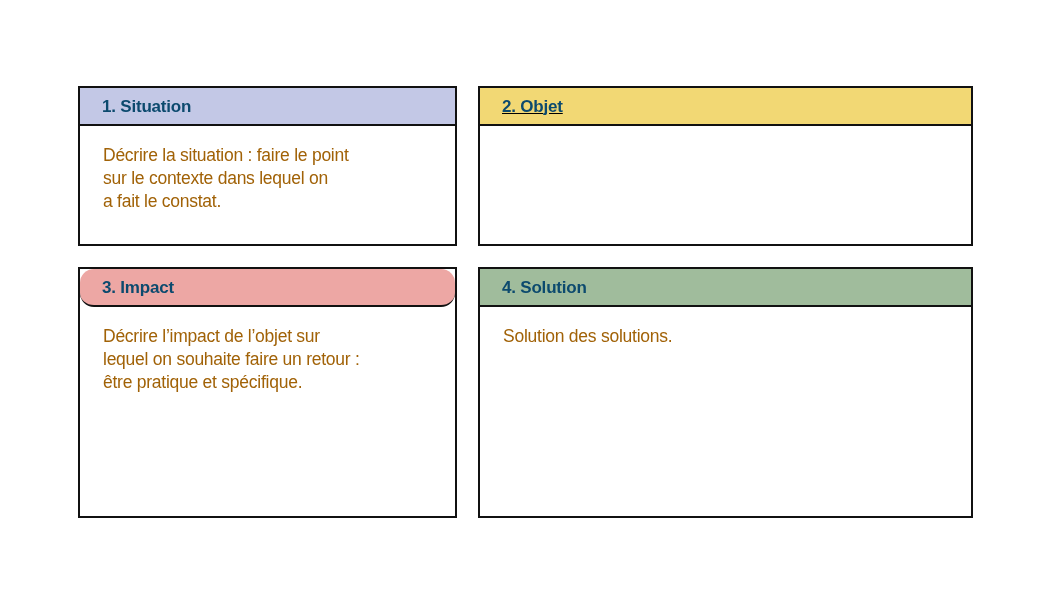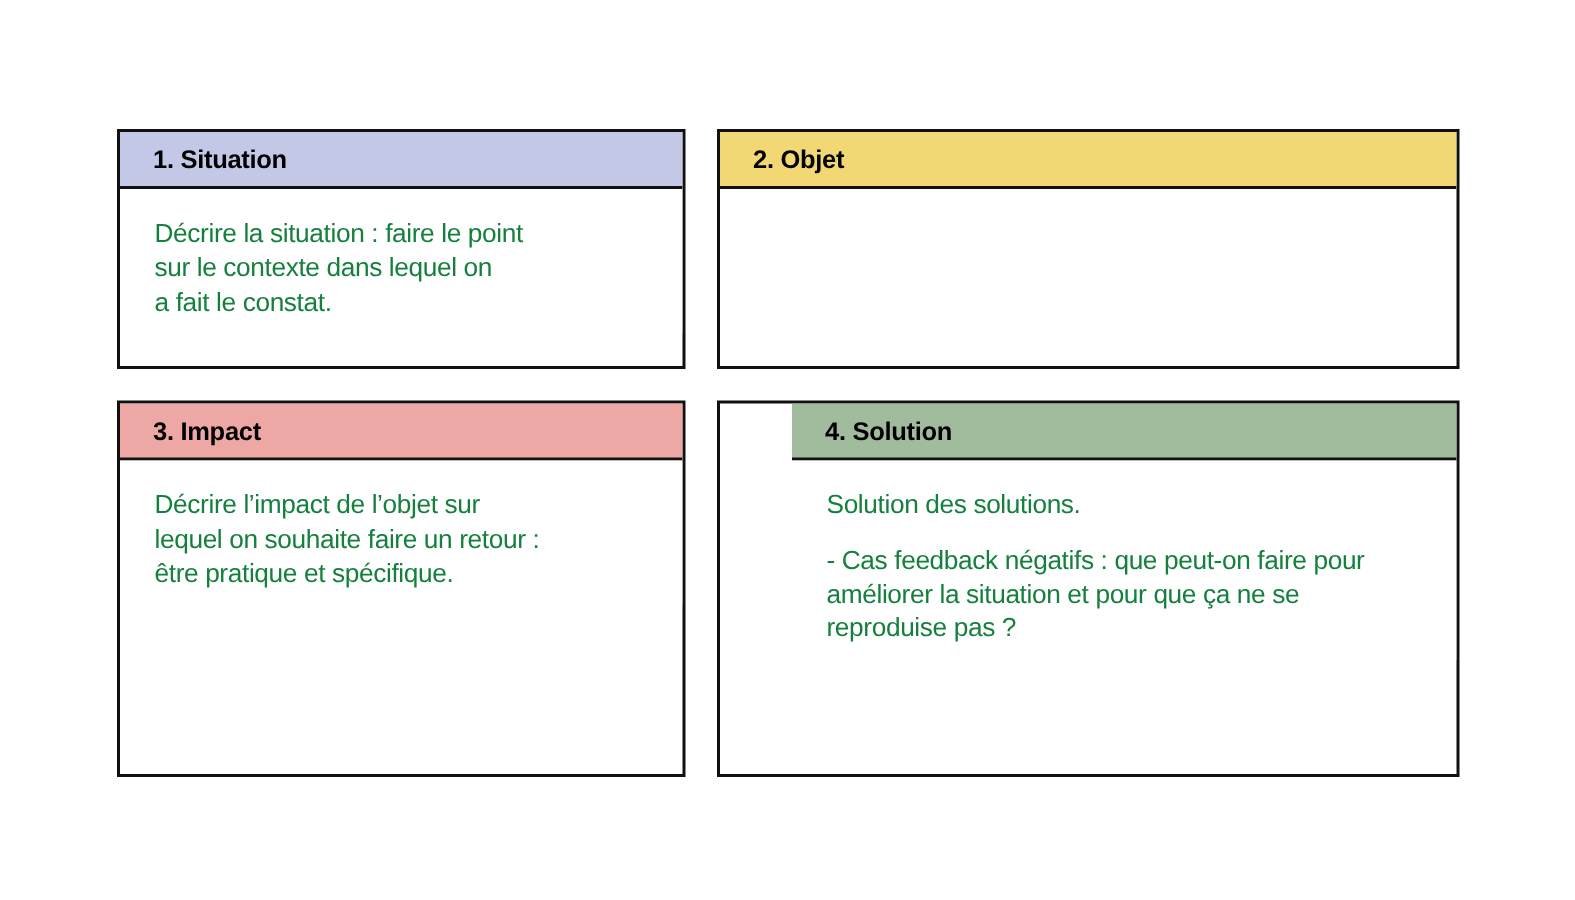--- a/index.html
+++ b/index.html
@@ -30,86 +30,83 @@
     box-sizing: border-box;
     height: 38px;
     display: flex;
     align-items: center;
     padding: 0 0 0 22px;
     border-bottom: 2px solid #111111;
   }
   .card-title {
     font-size: 17px;
     font-weight: bold;
-    color: #000000;
+    color: #0c4a6e;
     letter-spacing: -0.2px;
     line-height: 1;
     white-space: nowrap;
   }
   .card-body {
     box-sizing: border-box;
     padding: 18px 16px 10px 23px;
     background: #ffffff;
   }
   .para {
     font-size: 17.5px;
     line-height: 1.30;
-    color: #15803d;
+    color: #a16207;
     letter-spacing: -0.25px;
     margin: 0 0 0 0;
     white-space: pre-line;
   }
   .para + .para {
     margin-top: 14px;
   }
 
   
   #card-situation { left: 78px;  top: 86px;  width: 379px; height: 160px; }
   #card-objet     { left: 478px; top: 86px;  width: 495px; height: 160px; }
   #card-impact    { left: 78px;  top: 267px; width: 379px; height: 251px; }
-  #card-solution  { left: 478px; top: 267px; width: 495px; height: 251px; padding-left: 48px; }
+  #card-solution  { left: 478px; top: 267px; width: 495px; height: 251px; }
 </style>
 </head>
 <body>
 
 <div class="canvas">
 
   <div class="card" id="card-situation">
     <div class="card-header" style="background-color: rgb(195, 200, 230);">
       <span class="card-title">1. Situation</span>
     </div>
     <div class="card-body">
       <p class="para">Décrire la situation :  faire le point
 sur le contexte  dans lequel on
 a fait le constat.</p>
     </div>
   </div>
 
   <div class="card" id="card-objet">
-    <div class="card-header" style="background-color: rgb(242, 216, 116);">
+    <div class="card-header" style="background-color: rgb(242, 216, 116); text-decoration: underline;">
       <span class="card-title">2. Objet</span>
     </div>
   </div>
 
   <div class="card" id="card-impact">
-    <div class="card-header" style="background-color: rgb(237, 167, 164);">
+    <div class="card-header" style="background-color: rgb(237, 167, 164); border-radius: 14px;">
       <span class="card-title">3. Impact</span>
     </div>
     <div class="card-body">
       <p class="para">Décrire l’impact de l’objet sur
 lequel  on souhaite faire un retour :
 être pratique et spécifique.</p>
     </div>
   </div>
 
   <div class="card" id="card-solution">
     <div class="card-header" style="background-color: rgb(160, 188, 156);">
       <span class="card-title">4. Solution</span>
     </div>
     <div class="card-body">
       <p class="para">Solution des solutions.</p>
-      <p class="para">- Cas feedback négatifs : que peut-on faire pour
-améliorer la situation et pour que  ça ne se
-reproduise pas ?</p>
     </div>
   </div>
 
 </div>
 
 </body></html>

